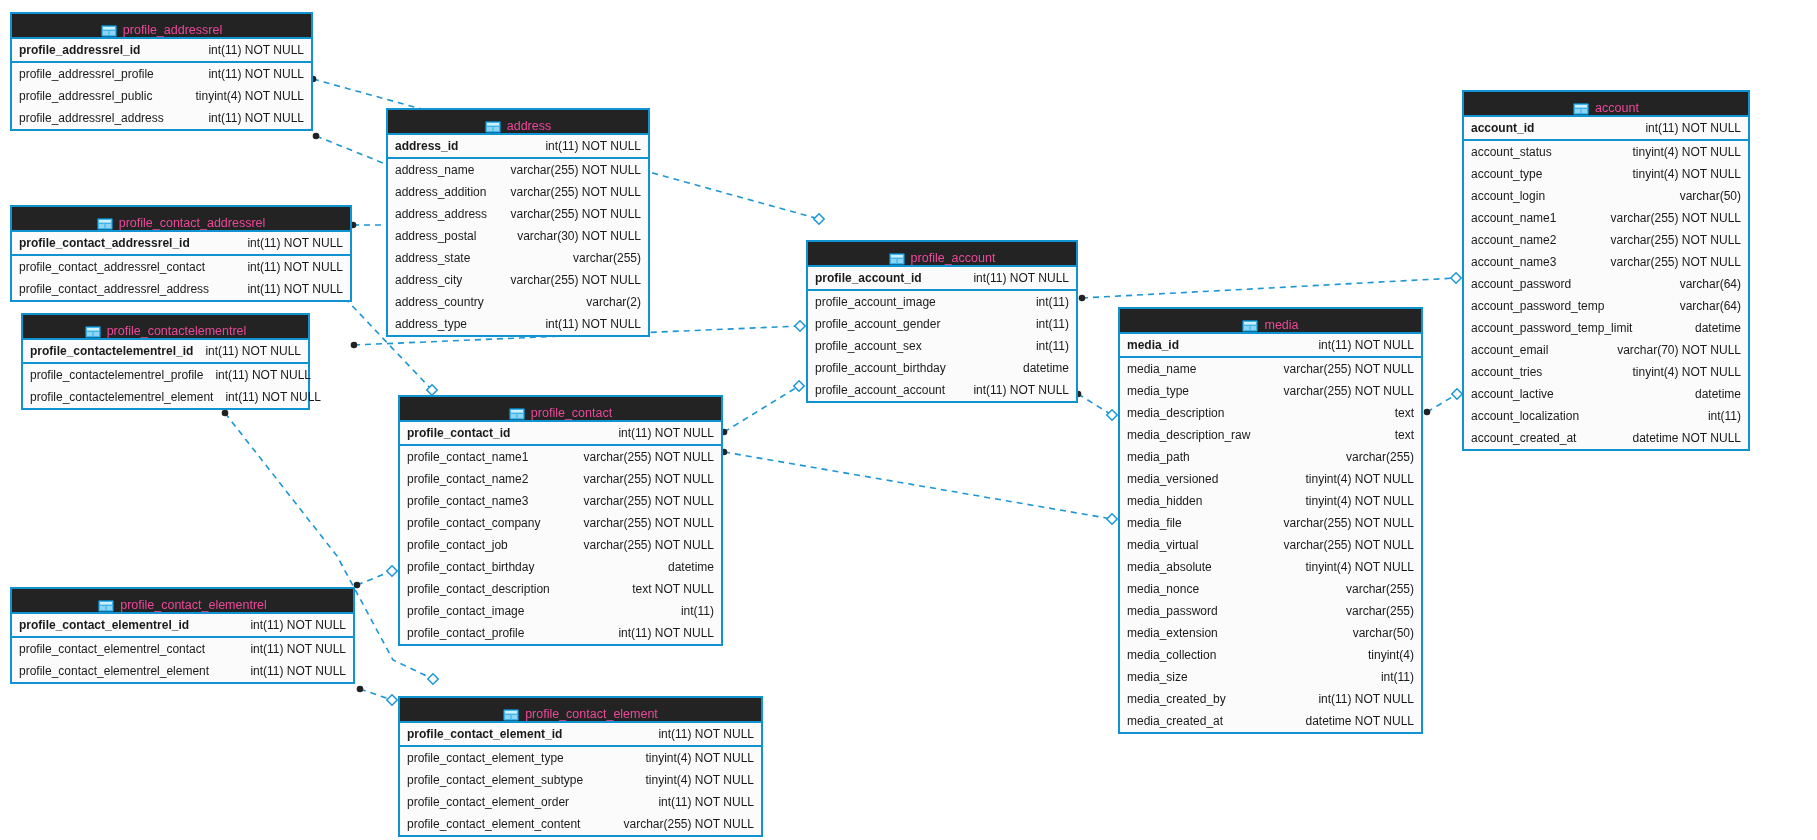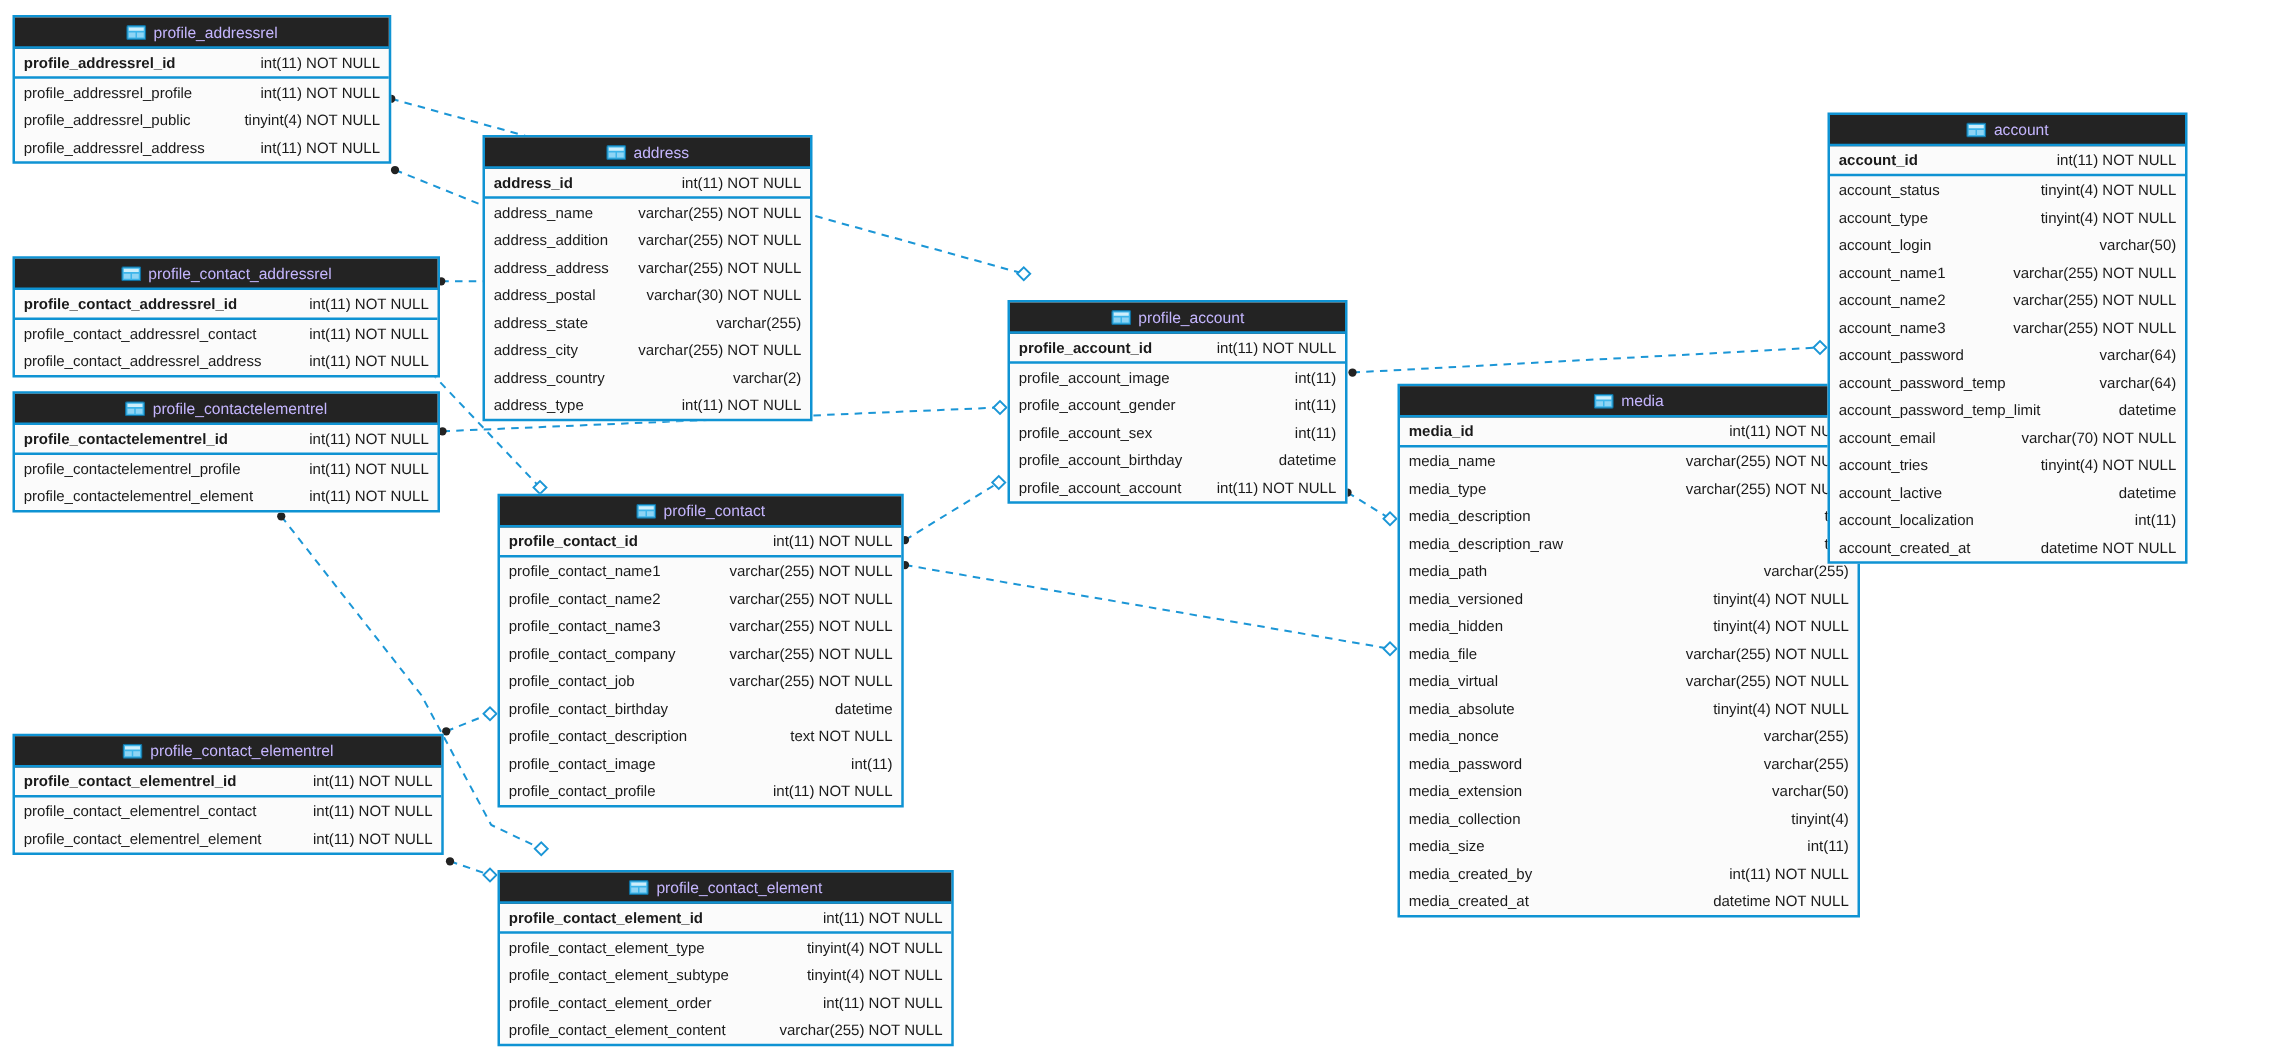--- a/index.html
+++ b/index.html
@@ -7,22 +7,22 @@
     position:relative;width:1817px;height:840px;background:#ffffff;overflow:hidden;
     font-family:"Liberation Sans","DejaVu Sans",sans-serif;
   }
   #wires{position:absolute;left:0;top:0;z-index:1;}
   .tbl{
     position:absolute;z-index:2;box-sizing:border-box;
     border:2px solid var(--bd,#0f93d3);background:#fbfbfb;
   }
   .tbl-h{
     height:23px;background:#232323;border-bottom:2px solid var(--bd,#0f93d3);
-    display:flex;align-items:center;justify-content:center;gap:6px;
-    color:#c4b5fd;font-size:12.5px;white-space:nowrap;cursor:default;
+    display:flex;align-items:flex-end;justify-content:center;gap:6px;
+    color:#ec4899;font-size:12.5px;white-space:nowrap;cursor:default;
   }
   .tbl-h svg{flex:0 0 auto;display:block;}
   .r{
     height:22px;display:flex;align-items:center;justify-content:space-between;
     padding:0 7px;font-size:12px;color:#1a1a1a;white-space:nowrap;box-sizing:border-box;
   }
   .r .name{margin-right:12px;}
   .r .type{text-align:right;}
   .r.pk{height:24px;border-bottom:2px solid var(--bd,#0f93d3);}
   .r.pk .name{font-weight:bold;}
@@ -141,21 +141,21 @@
       </div>
       <div class="r">
         <span class="name">profile_contact_addressrel_contact</span>
         <span class="type">int(11) NOT NULL</span>
       </div>
       <div class="r">
         <span class="name">profile_contact_addressrel_address</span>
         <span class="type">int(11) NOT NULL</span>
       </div>
     </div>
-    <div class="tbl" style="left: 10px; top: 313px; width: 342px;">
+    <div class="tbl" style="left: 21px; top: 313px; width: 289px;">
       <div class="tbl-h">
         <svg viewBox="0 0 16 12" width="16" height="12">
           <rect x="0.5" y="0.5" width="15" height="11" rx="1" fill="#3db5ea" stroke="#0f6f9e"></rect>
           <rect x="2" y="2" width="12" height="2.6" fill="#cdeefb"></rect>
           <rect x="2" y="6" width="5.4" height="4" fill="#8ed4f4"></rect>
           <rect x="8.6" y="6" width="5.4" height="4" fill="#8ed4f4"></rect>
         </svg>
         <span>profile_contactelementrel</span>
       </div>
       <div class="r pk">
@@ -351,21 +351,21 @@
       </div>
       <div class="r">
         <span class="name">profile_account_birthday</span>
         <span class="type">datetime</span>
       </div>
       <div class="r">
         <span class="name">profile_account_account</span>
         <span class="type">int(11) NOT NULL</span>
       </div>
     </div>
-    <div class="tbl" style="left: 1118px; top: 307px; width: 370px;">
+    <div class="tbl" style="left: 1118px; top: 307px; width: 305px;">
       <div class="tbl-h">
         <svg viewBox="0 0 16 12" width="16" height="12">
           <rect x="0.5" y="0.5" width="15" height="11" rx="1" fill="#3db5ea" stroke="#0f6f9e"></rect>
           <rect x="2" y="2" width="12" height="2.6" fill="#cdeefb"></rect>
           <rect x="2" y="6" width="5.4" height="4" fill="#8ed4f4"></rect>
           <rect x="8.6" y="6" width="5.4" height="4" fill="#8ed4f4"></rect>
         </svg>
         <span>media</span>
       </div>
       <div class="r pk">

